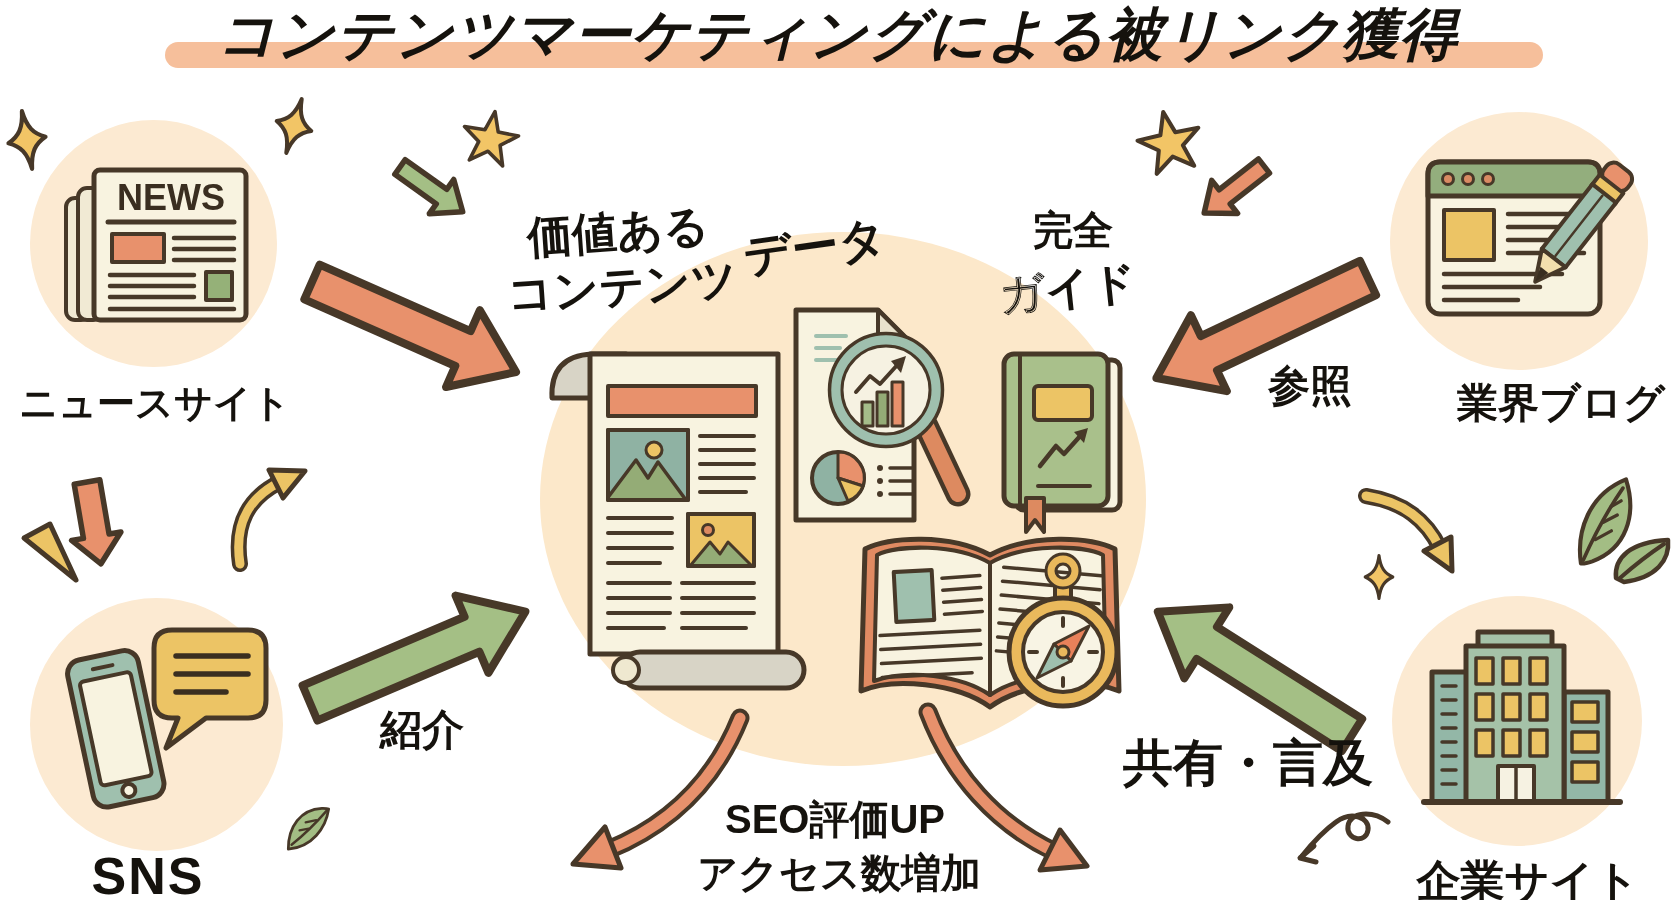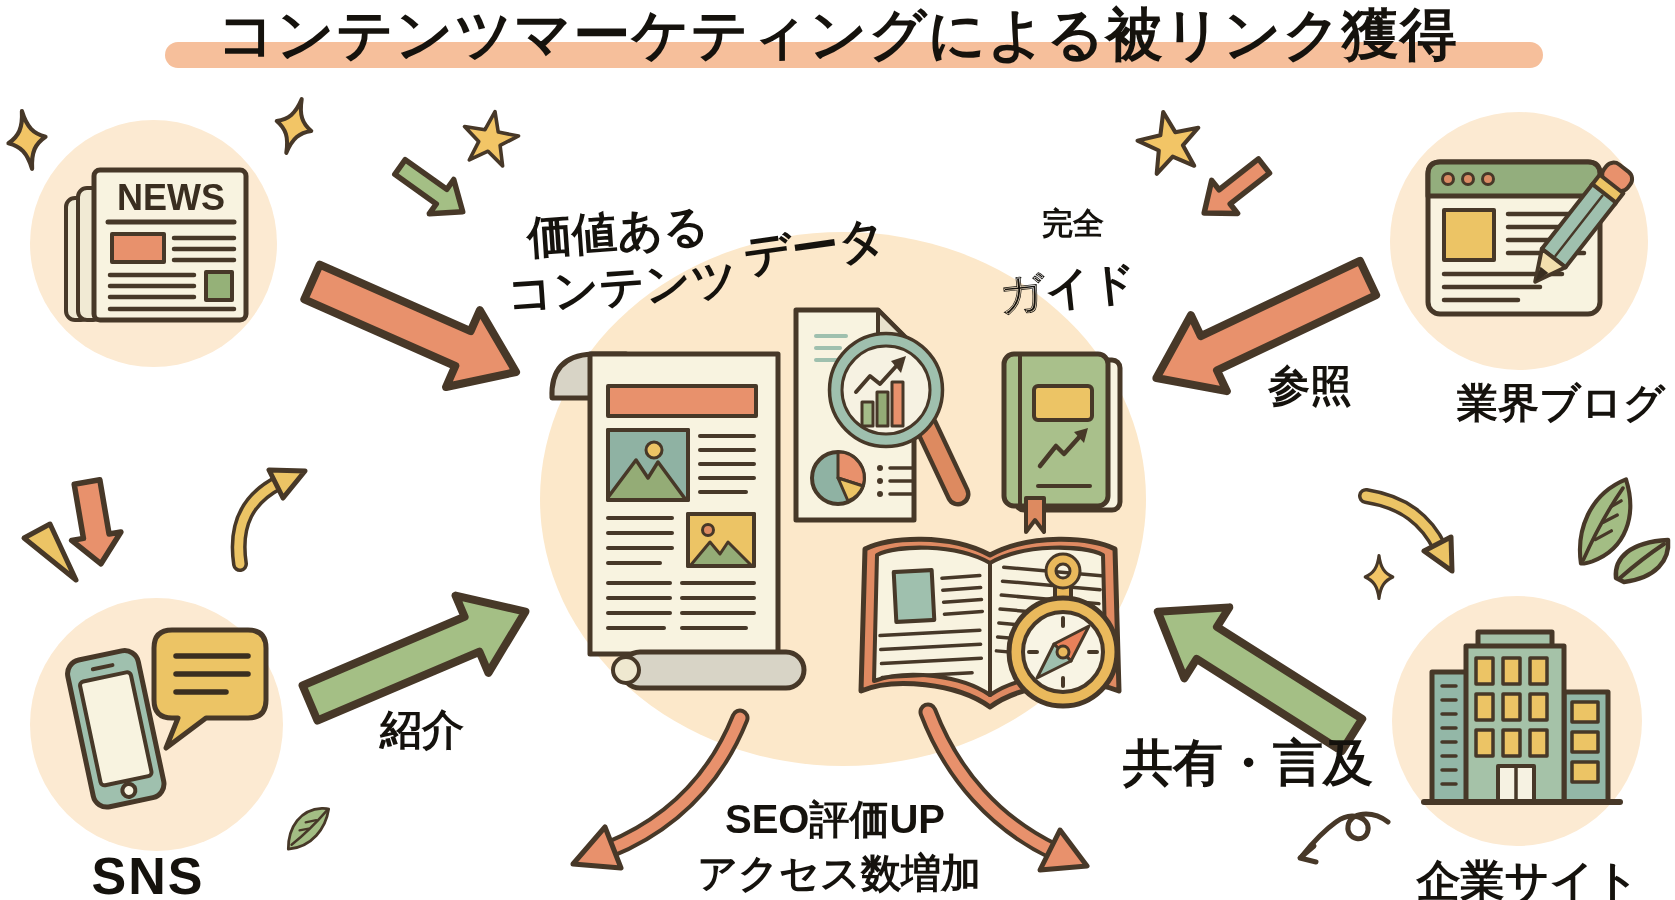--- a/index.html
+++ b/index.html
@@ -3,21 +3,21 @@
 <meta charset="utf-8">
 <style>
   html,body{margin:0;padding:0;background:#ffffff;}
   #canvas{position:relative;width:1675px;height:900px;background:#ffffff;overflow:hidden;
           font-family:"Liberation Sans","DejaVu Sans",sans-serif;color:#15120d;}
   .circle{position:absolute;border-radius:50%;background:#fcead2;}
   #center-ellipse{position:absolute;left:540px;top:232px;width:606px;height:534px;border-radius:50%;background:#fce8ca;}
   .jp{position:absolute;font-weight:900;text-align:center;color:#15120d;white-space:nowrap;}
   .title-wrap{position:absolute;left:0;top:0;width:100%;height:80px;}
   #title-bar{position:absolute;left:165px;top:42px;width:1378px;height:26px;border-radius:13px;background:#f6bf9b;}
-  #title-text{position:absolute;left:0;top:0;width:100%;text-align:center;font-size:57px;line-height:68px;font-weight:900;letter-spacing:1px;}
+  #title-text{position:absolute;left:0;top:0;width:100%;text-align:center;font-size:57px;line-height:68px;font-weight:900;letter-spacing:1px;font-style:italic;}
   svg{position:absolute;overflow:visible;}
   svg *{vector-effect:none;}
   .ol{stroke:#473828;stroke-linejoin:round;stroke-linecap:round;}
 </style>
 </head>
 <body>
 
 <div id="canvas">
 
   <div class="title-wrap">
@@ -334,28 +334,29 @@
   <svg style="left:1612px;top:534px;" width="62" height="52" viewBox="0 0 62 52">
     <path d="M4,44 C2,24 18,8 56,6 C58,26 44,44 12,48 Z" fill="#a3bd84" class="ol" stroke-width="4.5"></path>
     <path d="M8,44 C24,30 40,18 52,10" fill="none" class="ol" stroke-width="4"></path>
   </svg>
   <svg style="left:280px;top:798px;transform:rotate(205deg);" width="52" height="60" viewBox="0 0 70 110">
     <path d="M12,104 C2,70 10,28 48,6 C66,44 58,82 24,100 C18,103 14,104 12,104 Z" fill="#a3bd84" class="ol" stroke-width="5"></path>
     <path d="M14,100 C22,72 32,44 46,16" fill="none" class="ol" stroke-width="4.5"></path>
     <path d="M24,76 L40,64 M30,56 L44,46" fill="none" class="ol" stroke-width="4"></path>
   </svg>
 
+  <div class="jp" style="left:10px;top:378px;width:290px;font-size:38px;">ニュースサイト</div>
   <div class="jp" style="left:1400px;top:376px;width:265px;font-size:41px;text-align:right;">業界ブログ</div>
   <div class="jp" style="left:48px;top:846px;width:200px;font-size:52px;letter-spacing:2px;">SNS</div>
   <div class="jp" style="left:1408px;top:852px;width:240px;font-size:44px;">企業サイト</div>
 
   <div class="jp" style="left:468px;top:202px;width:300px;font-size:45px;transform:rotate(-4deg);">価値ある</div>
   <div class="jp" style="left:472px;top:257px;width:300px;font-size:45px;transform:rotate(-4deg);">コンテンツ</div>
   <div class="jp" style="left:665px;top:216px;width:300px;font-size:47px;transform:rotate(-8deg);">データ</div>
-  <div class="jp" style="left:973px;top:203px;width:200px;font-size:31px;">完全</div>
+  <div class="jp" style="left:973px;top:203px;width:200px;font-size:40px;">完全</div>
   <div class="jp" style="left:968px;top:259px;width:200px;font-size:45px;transform:rotate(-6deg);">ガイド</div>
 
   <div class="jp" style="left:1240px;top:358px;width:140px;font-size:42px;">参照</div>
   <div class="jp" style="left:352px;top:702px;width:140px;font-size:42px;">紹介</div>
   <div class="jp" style="left:1108px;top:730px;width:280px;font-size:50px;">共有・言及</div>
 
   <div class="jp" style="left:635px;top:792px;width:400px;font-size:40px;">SEO評価UP</div>
   <div class="jp" style="left:639px;top:846px;width:400px;font-size:40px;">アクセス数増加</div>
 
 </div>

